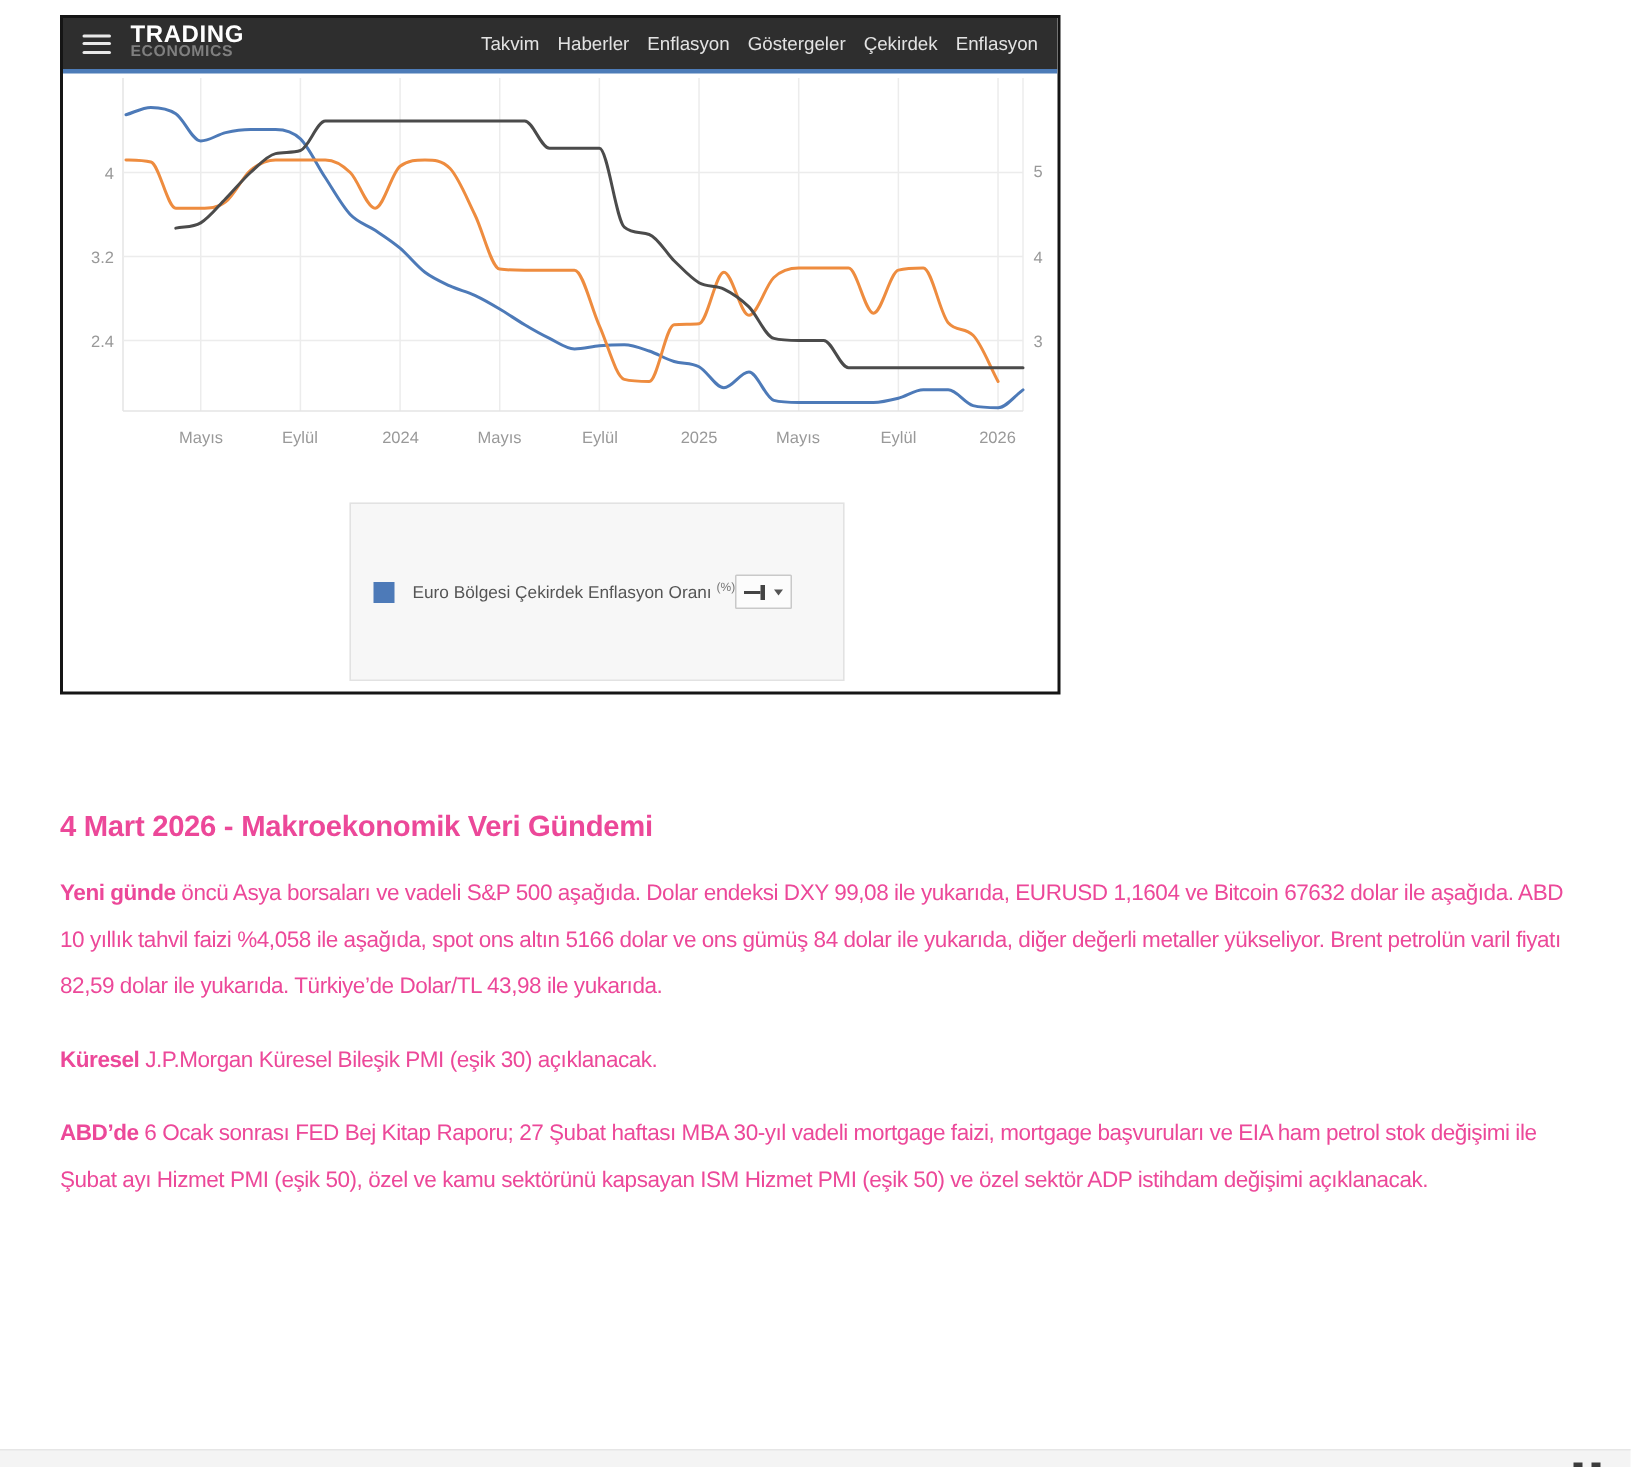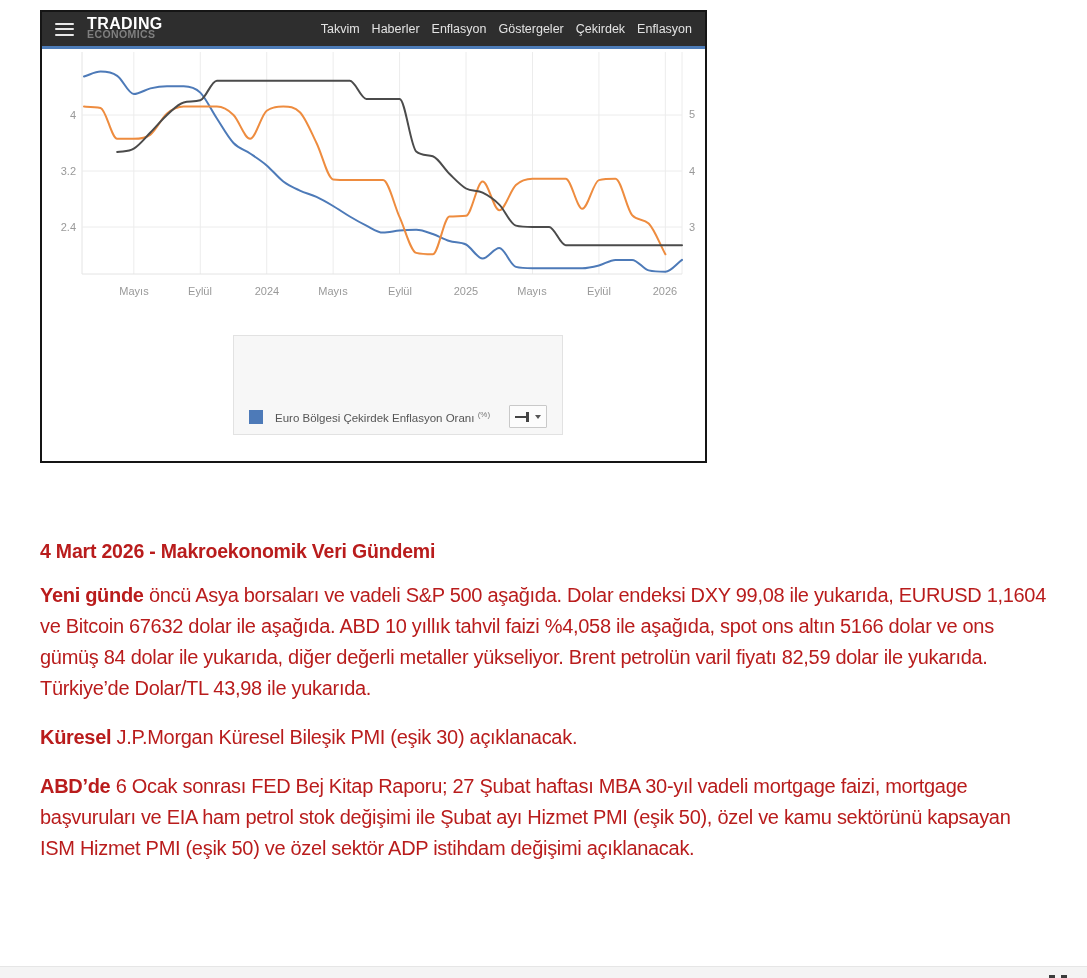--- a/index.html
+++ b/index.html
@@ -17,36 +17,36 @@
   .te-logo { margin-left:13px; line-height:10px; }
   .te-logo .l1 { font-size:16px; font-weight:bold; color:#ffffff; letter-spacing:.4px; }
   .te-logo .l2 { font-size:10.5px; font-weight:bold; color:#7f7f7f; letter-spacing:.4px; }
   .te-menu { margin-left:auto; display:flex; gap:12px; }
   .te-menu span { font-size:12.5px; color:#e3e3e3; cursor:pointer; white-space:nowrap; }
   .te-blueline { position:absolute; left:0; top:34px; right:0; height:3px; background:#4d7cb8; z-index:3; }
 
   .te-chart { position:absolute; left:0; top:0; width:663px; height:449px; }
 
   
-  .te-legend { position:absolute; left:191px; top:323px; width:330px; height:100px;
-               background:#f7f7f7; border:1px solid #e2e2e2; display:flex; flex-direction:column;
-               justify-content:flex-end; padding:6px 15px; z-index:2; }
+  .te-legend { position:absolute; left:191px; top:323px; width:330px; height:119px;
+               background:#f7f7f7; border:1px solid #e2e2e2; display:flex; flex-direction:row;
+               justify-content:space-between; padding:6px 15px; z-index:2; }
   .lg-row { display:flex; align-items:center; }
   .lg-swatch { width:14px; height:14px; flex:0 0 14px; }
   .lg-label { margin-left:12px; font-size:11.5px; color:#555; }
   .lg-label sup { font-size:8px; color:#777; }
   .lg-btn { margin-left:auto; width:38px; height:23px; background:#fcfcfc; border:1px solid #c9c9c9;
             border-radius:1px; display:flex; align-items:center; justify-content:center; gap:4px; cursor:pointer; }
   .caret { width:0; height:0; border-left:3.5px solid transparent; border-right:3.5px solid transparent;
            border-top:4px solid #555; }
 
   
-  .article { margin:77px 40px 0 40px; width:1007px; color:#b91c1c; }
+  .article { margin:77px 40px 0 40px; width:1007px; color:#ec4899; }
   .article h1 { font-size:19.5px; font-weight:bold; margin:0 0 17px 0; letter-spacing:-0.2px; }
-  .article p  { font-size:20px; line-height:31px; margin:0 0 18px 0; letter-spacing:-0.3px; }
+  .article p  { font-size:15px; line-height:31px; margin:0 0 18px 0; letter-spacing:-0.3px; }
   .article p b { letter-spacing:-0.3px; }
 
   
   .page-strip { position:absolute; left:0; top:966px; width:1087px; height:12px;
                 background:#f4f4f4; border-top:1px solid #e6e6e6; }
   .strip-mark { position:absolute; top:8px; width:6px; height:4px; background:#3c3c3c; }
 </style>
 </head>
 <body>
 

